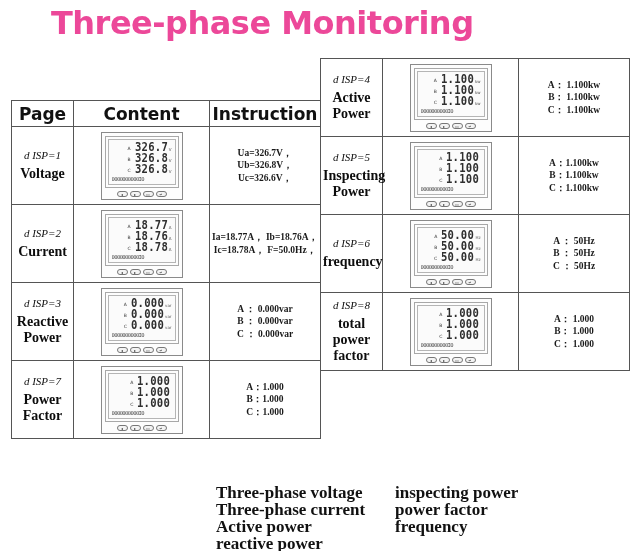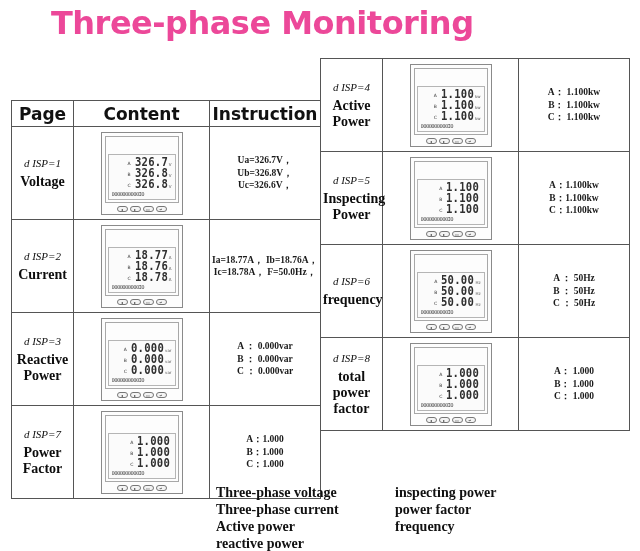--- a/index.html
+++ b/index.html
@@ -36,21 +36,21 @@
     font-size: 21px;
     letter-spacing: -0.3px;
     color: #1a1a1a;
     white-space: nowrap;
   }
 
   
   .feature-col {
     position: absolute;
     font-family: "Liberation Serif", serif;
-    font-size: 14px;
+    font-size: 17px;
     font-weight: bold;
     color: #111;
     line-height: 17px;
   }
   .feature-col.left  { left: 216px; top: 484px; }
   .feature-col.right { left: 395px; top: 484px; }
   .feature-col div { white-space: nowrap; }
 
   
   .tbl {
@@ -120,21 +120,20 @@
     position: relative;
   }
   .meter-inner {
     border: 1px solid #a8a8a8;
     padding: 2px;
   }
   .lcd {
     border: 1px solid #b5b5b5;
     background: #fbfbfb;
     padding: 2px 3px 1px 3px;
-    margin-top: 15px;
   }
   .lcd-row {
     display: flex;
     align-items: flex-end;
     justify-content: flex-end;
     height: 11px;
     margin-bottom: 0px;
   }
   .phase-lab {
     font-family: "DejaVu Sans", sans-serif;

